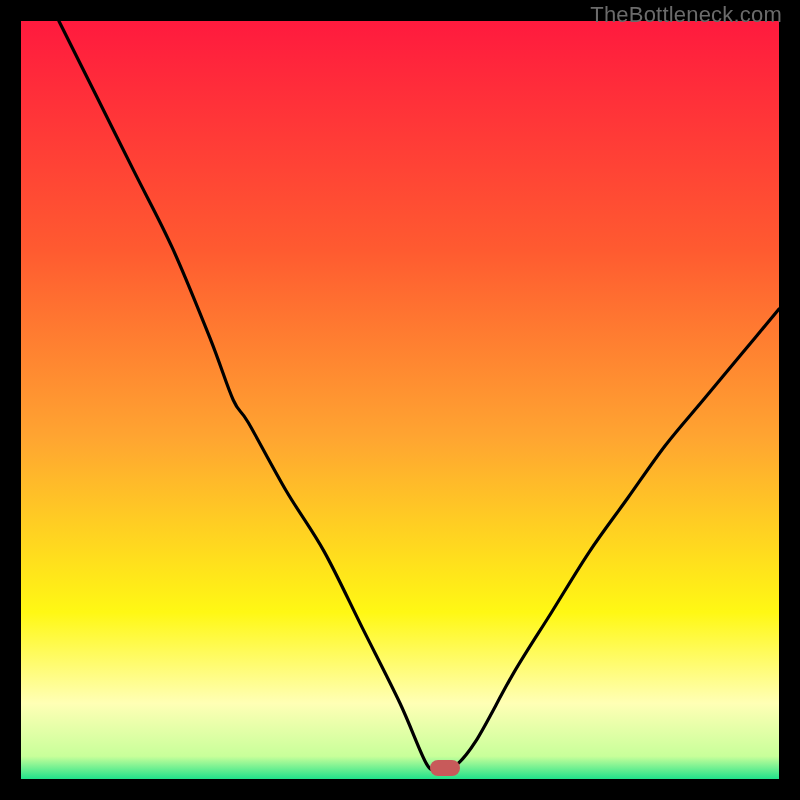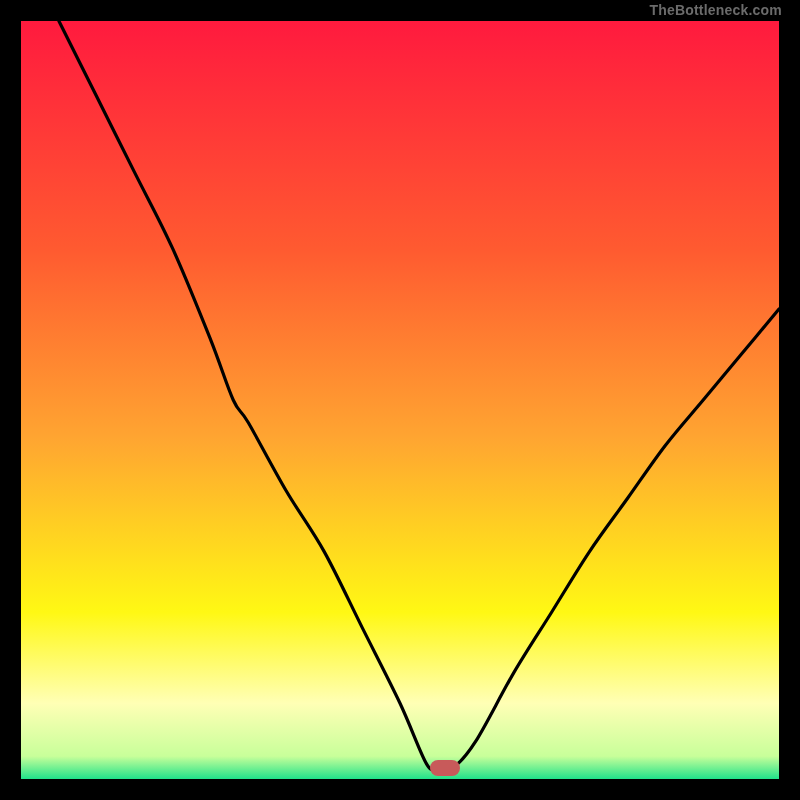--- a/index.html
+++ b/index.html
@@ -39,22 +39,22 @@
     left: 0;
     top: 0;
     width: 758px;
     height: 758px;
   }
   .watermark {
     position: absolute;
     top: 2px;
     right: 18px;
     color: #6b6b6b;
-    font-size: 14px;
-    font-weight: 700;
+    font-size: 22px;
+    font-weight: 400;
     letter-spacing: 0.2px;
     margin-left: 13px;
   }
   .marker {
     position: absolute;
     width: 30px;
     height: 16px;
     background: #c85a5a;
     border-radius: 8px;
     transform: translate(-50%, -50%);

